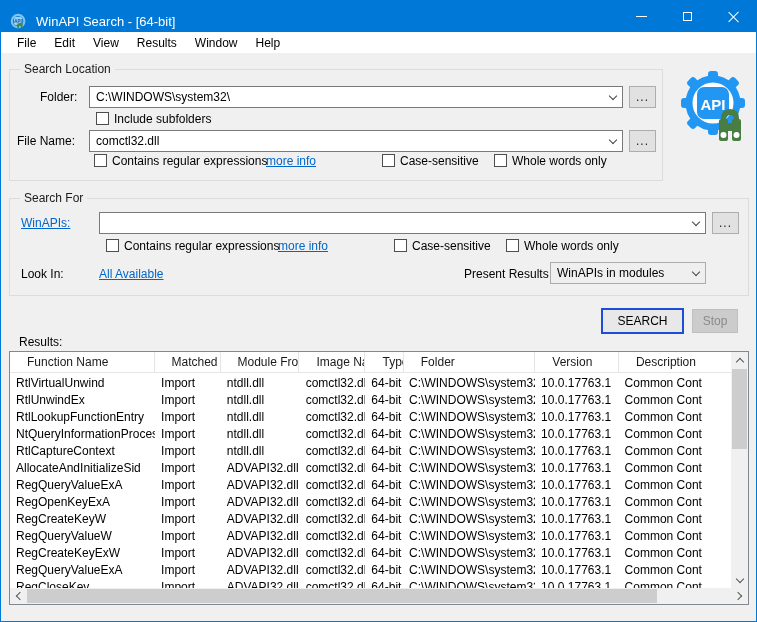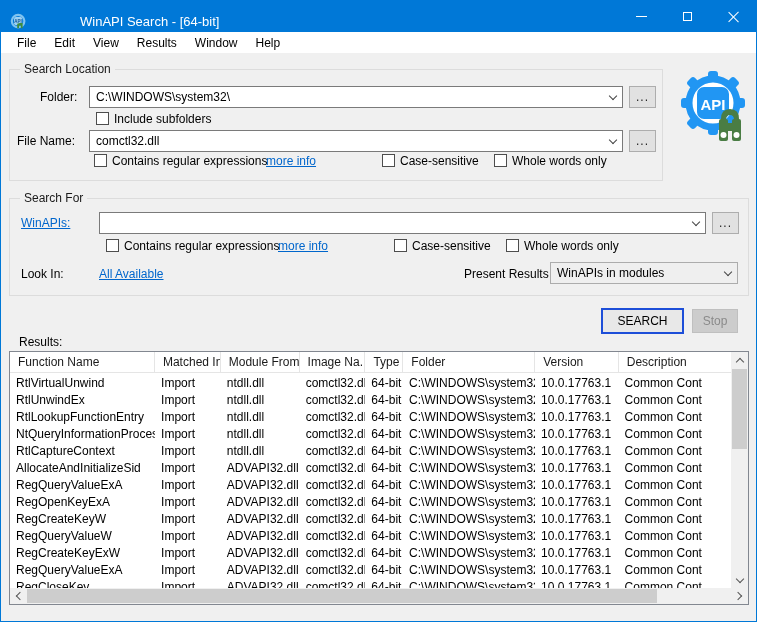--- a/index.html
+++ b/index.html
@@ -4,21 +4,21 @@
 <style>
   * { margin:0; padding:0; box-sizing:border-box; }
   html,body { background:#555; }
   body { font-family:"Liberation Sans", sans-serif; }
   .window {
     position:relative; width:757px; height:622px; background:#f0f0f0;
     border:1px solid #0078d7; overflow:hidden;
     font-size:12px; color:#000;
   }
   
-  .titlebar { position:absolute; left:0; top:0; width:100%; height:41px; background:#0078d7; display:flex; align-items:center;gap:44px; }
+  .titlebar { position:absolute; left:0; top:0; width:100%; height:41px; background:#0078d7; display:flex; align-items:center; }
   .titlebar .app-icon { width:18px; height:18px; margin:0 8px 0 9px; }
   .titlebar .title { color:#fff; font-size:13px; }
   .caption-btns { position:absolute; right:0; top:0; height:31px; display:flex; }
   .cap-btn { width:46px; height:31px; display:flex; align-items:center; justify-content:center; }
   .glyph-min { width:11px; height:1px; background:#fff; }
   .glyph-max { width:9px; height:9px; border:1px solid #fff; }
   .glyph-close { position:relative; width:11px; height:11px; }
   .glyph-close:before,.glyph-close:after { content:""; position:absolute; left:5px; top:-1px; width:1.4px; height:14px; background:#fff; }
   .glyph-close:before { transform:rotate(45deg); }
   .glyph-close:after { transform:rotate(-45deg); }
@@ -38,21 +38,21 @@
   .browse-btn { position:absolute; width:27px; height:22px; background:#e1e1e1; border:1px solid #adadad; color:#222; display:flex; align-items:center; justify-content:center; letter-spacing:1px; }
   .cb { position:absolute; width:13px; height:13px; background:#fff; border:1px solid #4d4d4d; }
   .cb-label { position:absolute; white-space:nowrap; }
   .link { position:absolute; color:#0066cc; text-decoration:underline; white-space:nowrap; cursor:pointer; }
   .btn { position:absolute; display:flex; align-items:center; justify-content:center; background:#e4e4e4; border:1px solid #adadad; }
   .btn.default { border:2px solid #1d4ed8; background:#e8e8e8; }
   .btn.disabled { background:#cccccc; border:1px solid #bfbfbf; color:#8a8a8a; }
   
   .table { position:absolute; left:8px; top:350px; width:740px; height:254px; background:#fff; border:1px solid #828790; }
   .thead { position:absolute; left:0; top:0; right:17px; height:21px; background:#fff; border-bottom:1px solid #e5e5e5; display:flex; }
-  .th { display:flex; align-items:center; padding-left:8px; border-right:1px solid #e5e5e5; white-space:nowrap; overflow:hidden; color:#1a1a1a; }
+  .th { display:flex; align-items:center; padding-left:17px; border-right:1px solid #e5e5e5; white-space:nowrap; overflow:hidden; color:#1a1a1a; }
   .rows-viewport { position:absolute; left:0; top:22px; right:17px; bottom:16px; overflow:hidden; }
   .trow { display:flex; height:17px; align-items:center; }
   .td { padding-left:6px; white-space:nowrap; overflow:hidden; }
   .c0{width:155px}.c1{width:70px}.c2{width:84px}.c3{width:70px}.c4{width:40px}.c5{width:141px}.c6{width:89px}.c7{width:120px}
   
   .vscroll { position:absolute; right:0; top:0; width:17px; height:237px; background:#f0f0f0; }
   .hscroll { position:absolute; left:0; bottom:0; width:738px; height:16px; background:#f0f0f0; display:flex; align-items:center; }
   .sb-btn { width:17px; height:16px; display:flex; align-items:center; justify-content:center; }
   .vscroll .sb-btn { width:17px; height:17px; }
   .chev { width:6px; height:6px; border-right:1.3px solid #555; border-bottom:1.3px solid #555; }
@@ -168,21 +168,21 @@
   <span class="cb" style="left:105px; top:238px;"></span>
   <span class="cb-label" style="left:123px; top:238px;">Contains regular expressions</span>
   <span class="link" style="left:277px; top:238px;">more info</span>
   <span class="cb" style="left:393px; top:238px;"></span>
   <span class="cb-label" style="left:411px; top:238px;">Case-sensitive</span>
   <span class="cb" style="left:505px; top:238px;"></span>
   <span class="cb-label" style="left:523px; top:238px;">Whole words only</span>
   <span class="lbl" style="left:20px; top:266px;">Look In:</span>
   <span class="link" style="left:98px; top:266px;">All Available</span>
   <span class="lbl" style="left:463px; top:266px;">Present Results As:</span>
-  <div class="combo dropdown" style="left:549px; top:261px; width:188px;">
+  <div class="combo dropdown" style="left:549px; top:261px; width:156px;">
     <span class="combo-text">WinAPIs in modules</span>
     <span class="combo-arrow">
         <span class="chev-down"></span>
       </span>
   </div>
 
   <div class="btn default" style="left:600px; top:307px; width:83px; height:26px;">SEARCH</div>
   <div class="btn disabled" style="left:691px; top:308px; width:46px; height:24px;">Stop</div>
 
   <span class="lbl" style="left:18px; top:334px;">Results:</span>

